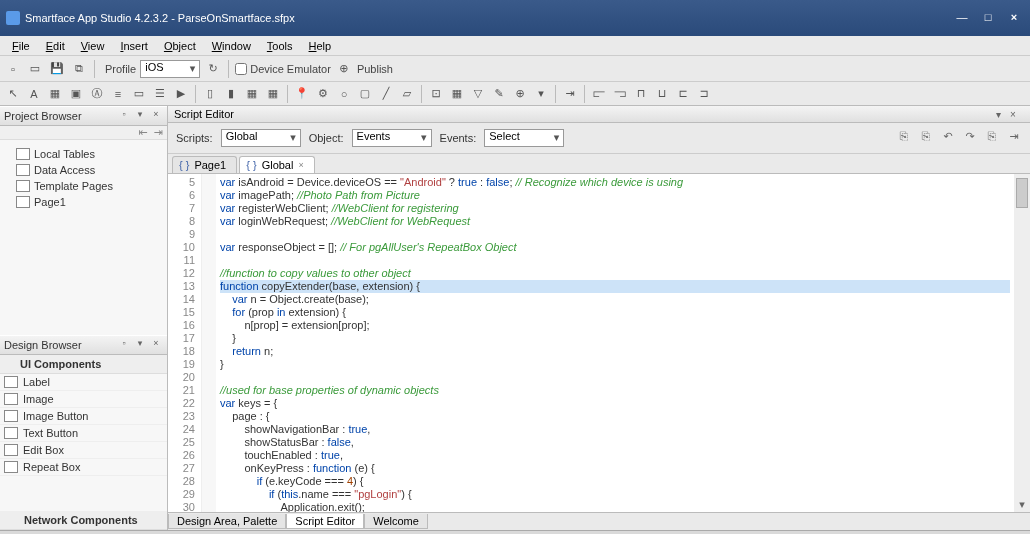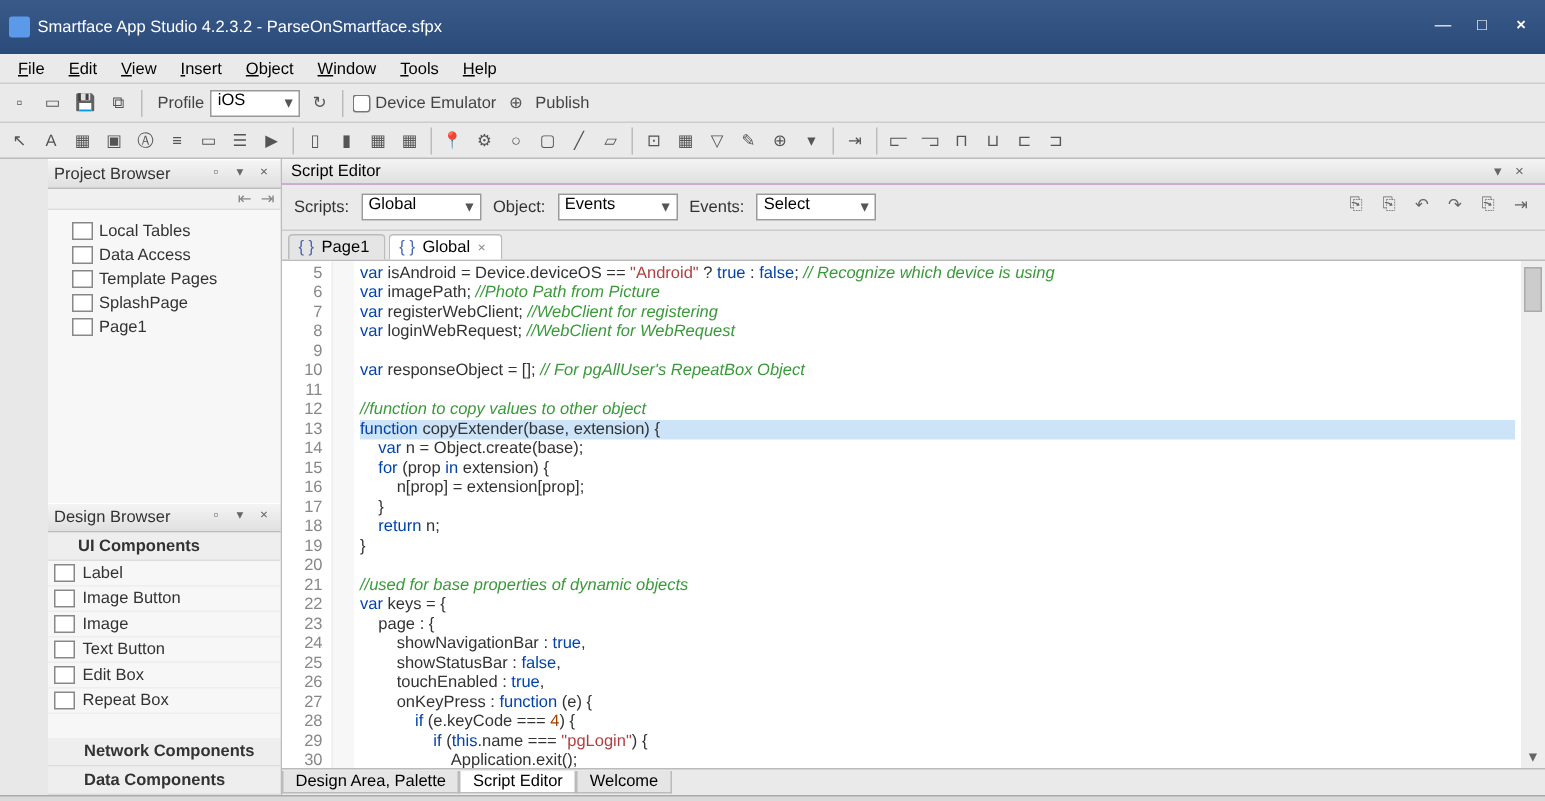--- a/index.html
+++ b/index.html
@@ -14,21 +14,21 @@
 .toolbar { background: #eaeaea; height: 26px; display: flex; align-items: center; padding: 0 4px; border-bottom: 1px solid #ccc; gap: 4px; }
 .tb-btn { width: 18px; height: 18px; border: 1px solid transparent; cursor: pointer; display:flex; align-items:center; justify-content:center; color:#555; }
 .tb-sep { width:1px; height:18px; background:#bbb; margin:0 2px; }
 .profile-label { color:#444; margin-left:4px; }
 .profile-sel { border:1px solid #999; background:#fff; height:18px; padding:0 18px 0 4px; position:relative; min-width:60px; }
 .profile-sel::after { content:"▾"; position:absolute; right:4px; top:1px; color:#555; }
 .chk { display:flex; align-items:center; gap:3px; color:#444; }
 .chk input { width:12px; height:12px; }
 .toolbar2 { background:#eaeaea; height:24px; display:flex; align-items:center; padding:0 4px; border-bottom:1px solid #bbb; gap:3px; }
 .main { flex:1; display:flex; overflow:hidden; }
-.left { width:156px; display:flex; flex-direction:column; border-right:1px solid #bbb; background:#eaeaea;margin-left:32px; }
+.left { width:168px; display:flex; flex-direction:column; border-right:1px solid #bbb; background:#eaeaea; }
 .panel-head { background: linear-gradient(#f4f4f4,#e0e0e0); border-bottom:1px solid #bbb; border-top:1px solid #fff; padding:2px 4px; display:flex; align-items:center; font-size:11px; color:#333; }
 .panel-head .sp { flex:1; }
 .panel-head .pb { width:14px; height:14px; margin-left:2px; cursor:pointer; text-align:center; font-size:9px; color:#666; }
 .tree { flex:1; background:#f7f7f7; padding:6px 4px; overflow:auto; }
 .tree .item { display:flex; align-items:center; padding:2px 2px 2px 12px; gap:4px; cursor:pointer; color:#333; }
 .ti-icon { width:14px; height:12px; border:1px solid #888; background:#fff; }
 .design-panel { display:flex; flex-direction:column; }
 .design-panel .list { background:#f7f7f7; overflow:auto; }
 .comp { display:flex; align-items:center; padding:2px 4px; gap:5px; cursor:pointer; color:#333; border-bottom:1px solid #eee; }
 .ci { width:14px; height:12px; }
@@ -170,65 +170,60 @@
         <div class="item">
           <span class="ti-icon"></span>
           <span>Data Access</span>
         </div>
         <div class="item">
           <span class="ti-icon"></span>
           <span>Template Pages</span>
         </div>
         <div class="item">
           <span class="ti-icon"></span>
-          <span>SplashPage</span>
-        </div>
-        <div class="item">
-          <span class="ti-icon"></span>
           <span>Page1</span>
         </div>
       </div>
 
     <div class="panel-head">
       <span>Design Browser</span>
       <span class="sp"></span>
       <span class="pb">▫</span>
       <span class="pb">▾</span>
       <span class="pb">×</span>
     </div>
     <div class="design-panel" style="height:175px">
       <div class="comp-head">UI Components</div>
       <div class="list" id="components" style="flex:1">
           <div class="comp">
             <span class="ci" style="border:1px solid #888;background:#fff"></span>
             <span>Label</span>
           </div>
           <div class="comp">
             <span class="ci" style="border:1px solid #888;background:#fff"></span>
+            <span>Image</span>
+          </div>
+          <div class="comp">
+            <span class="ci" style="border:1px solid #888;background:#fff"></span>
             <span>Image Button</span>
           </div>
           <div class="comp">
             <span class="ci" style="border:1px solid #888;background:#fff"></span>
-            <span>Image</span>
-          </div>
-          <div class="comp">
-            <span class="ci" style="border:1px solid #888;background:#fff"></span>
             <span>Text Button</span>
           </div>
           <div class="comp">
             <span class="ci" style="border:1px solid #888;background:#fff"></span>
             <span>Edit Box</span>
           </div>
           <div class="comp">
             <span class="ci" style="border:1px solid #888;background:#fff"></span>
             <span>Repeat Box</span>
           </div>
         </div>
       <div class="comp-head" style="padding-left:24px">Network Components</div>
-      <div class="comp-head" style="padding-left:24px">Data Components</div>
     </div>
   </div>
 
   <div class="right">
     <div class="se-head">
       <span>Script Editor</span>
       <span class="sp"></span>
       <span class="pb" style="font-size:10px;color:#666;width:14px">▾</span>
       <span class="pb" style="font-size:10px;color:#666;width:14px">×</span>
     </div>

